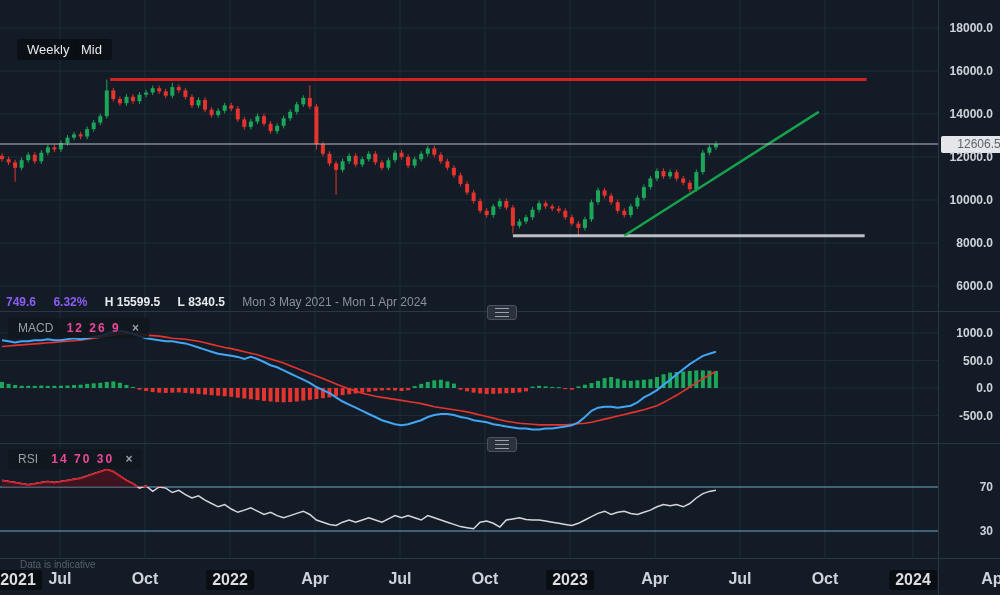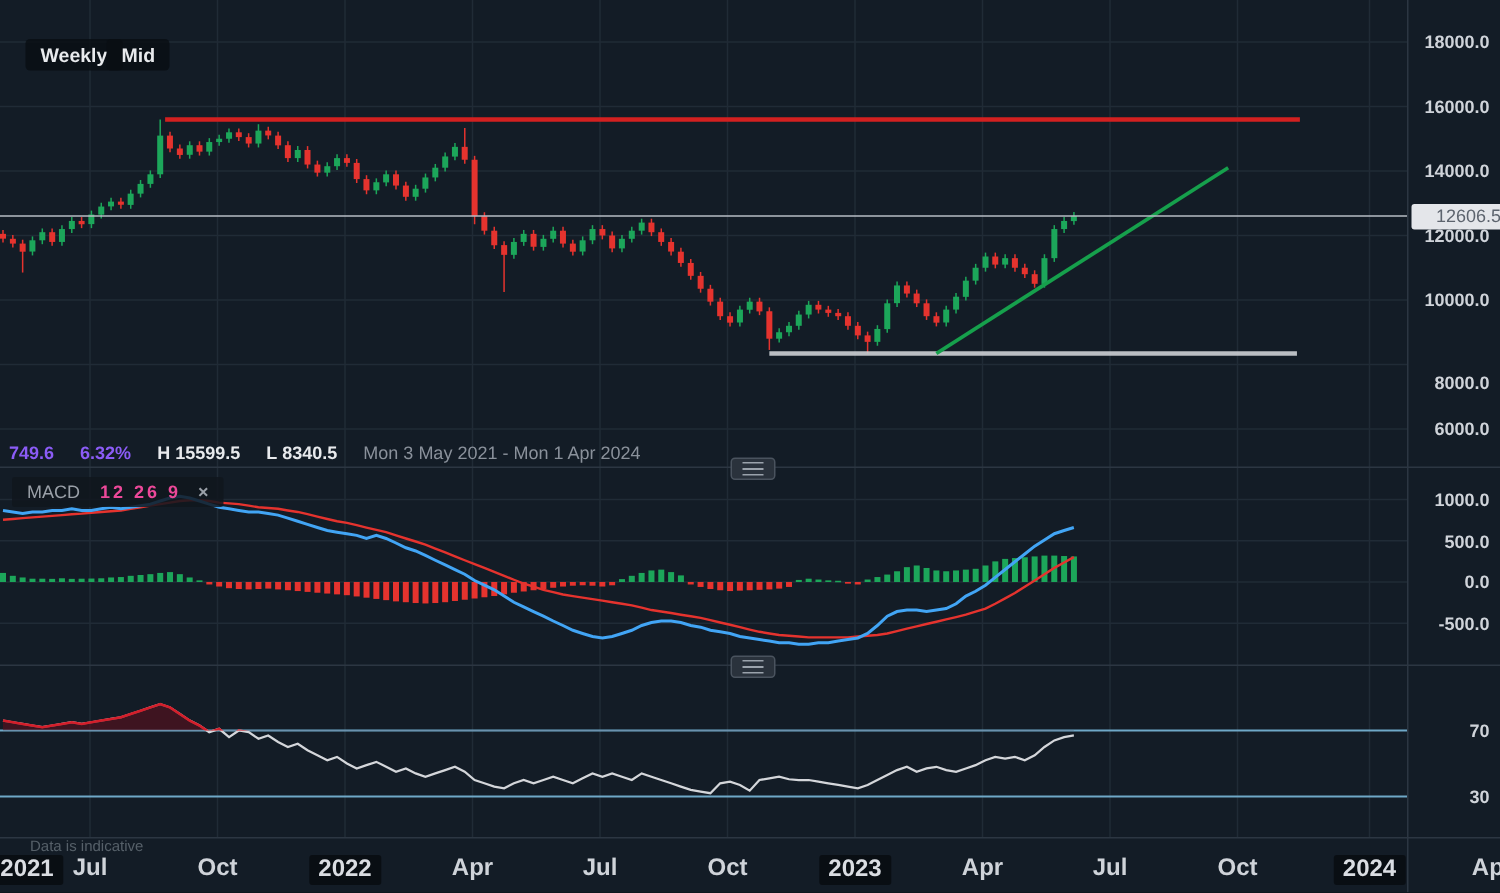--- a/index.html
+++ b/index.html
@@ -1,20 +1,20 @@
 <!DOCTYPE html>
 <html><head>
 <meta charset="utf-8">
 <style>
   html,body{margin:0;padding:0;background:#0d141b;}
   #app{position:relative;width:1000px;height:595px;background:#131c26;overflow:hidden;
        font-family:"Liberation Sans",sans-serif;color:#d6d9de;}
   #chart-svg{position:absolute;left:0;top:0;}
-  .btn{position:absolute;background:rgba(9,14,19,0.8);color:#e8eaed;font-size:13px;font-weight:700;
-       padding:3px 10px;border-radius:3px;top:26px;cursor:pointer;}
+  .btn{position:absolute;background:rgba(9,14,19,0.8);color:#e8eaed;font-size:13px;font-weight:400;
+       padding:3px 10px;border-radius:3px;top:39px;cursor:pointer;}
   #infobar{position:absolute;left:6px;top:295px;font-size:12px;white-space:nowrap;}
   #infobar .blue{color:#8b5cf6;font-weight:700;margin-right:14px;}
   #infobar .hl{color:#e8eaed;font-weight:700;margin-right:14px;}
   #infobar .range{color:#8a919b;font-weight:400;}
   .legend{position:absolute;left:8px;background:rgba(16,22,29,0.85);border-radius:2px;
           padding:3px 10px;font-size:12px;white-space:nowrap;}
   .legend .iname{color:#9aa0a8;margin-right:10px;}
   .legend .iparams{color:#ec4899;font-weight:700;letter-spacing:2px;margin-right:8px;}
   .legend .iclose{color:#9aa0a8;font-weight:700;cursor:pointer;}
   .axis-label{position:absolute;left:941px;width:52px;text-align:right;font-size:12px;
@@ -429,37 +429,42 @@
     <span class="hl"><span>L</span>&nbsp;<span>8340.5</span></span>
     <span class="range">Mon 3 May 2021 - Mon 1 Apr 2024</span>
   </div>
 
   <div class="legend" style="top:318px">
     <span class="iname">MACD</span>
     <span class="iparams">12  26  9</span>
     <span class="iclose">×</span>
   </div>
 
+  <div class="legend" style="top:449px">
+    <span class="iname">RSI</span>
+    <span class="iparams">14  70  30</span>
+    <span class="iclose">×</span>
+  </div>
 
   <div class="grip" style="top:305px">
     <div class="grip-lines"></div>
   </div>
   <div class="grip" style="top:437px">
     <div class="grip-lines"></div>
   </div>
 
   <div id="price-tag">12606.5</div>
 
   <div id="axis-labels">
       <div class="axis-label" style="top: 21px;">18000.0</div>
       <div class="axis-label" style="top: 64px;">16000.0</div>
       <div class="axis-label" style="top: 107px;">14000.0</div>
       <div class="axis-label" style="top: 150px;">12000.0</div>
       <div class="axis-label" style="top: 193px;">10000.0</div>
-      <div class="axis-label" style="top: 236px; margin-top: 12px;">8000.0</div>
+      <div class="axis-label" style="top: 236px;">8000.0</div>
       <div class="axis-label" style="top: 279px;">6000.0</div>
       <div class="axis-label" style="top: 326px;">1000.0</div>
       <div class="axis-label" style="top: 353.5px;">500.0</div>
       <div class="axis-label" style="top: 381px;">0.0</div>
       <div class="axis-label" style="top: 408.5px;">-500.0</div>
       <div class="axis-label" style="top: 480px;">70</div>
       <div class="axis-label" style="top: 524px;">30</div>
     </div>
   <div id="time-labels">
       <div class="time-label year" style="left: 18px;">2021</div>

